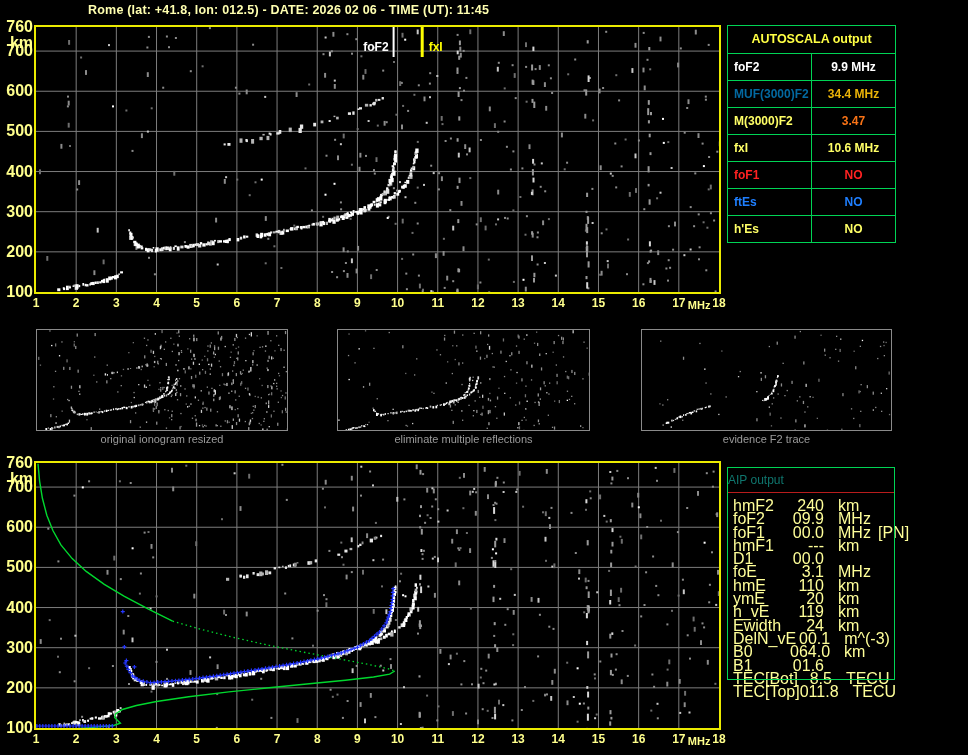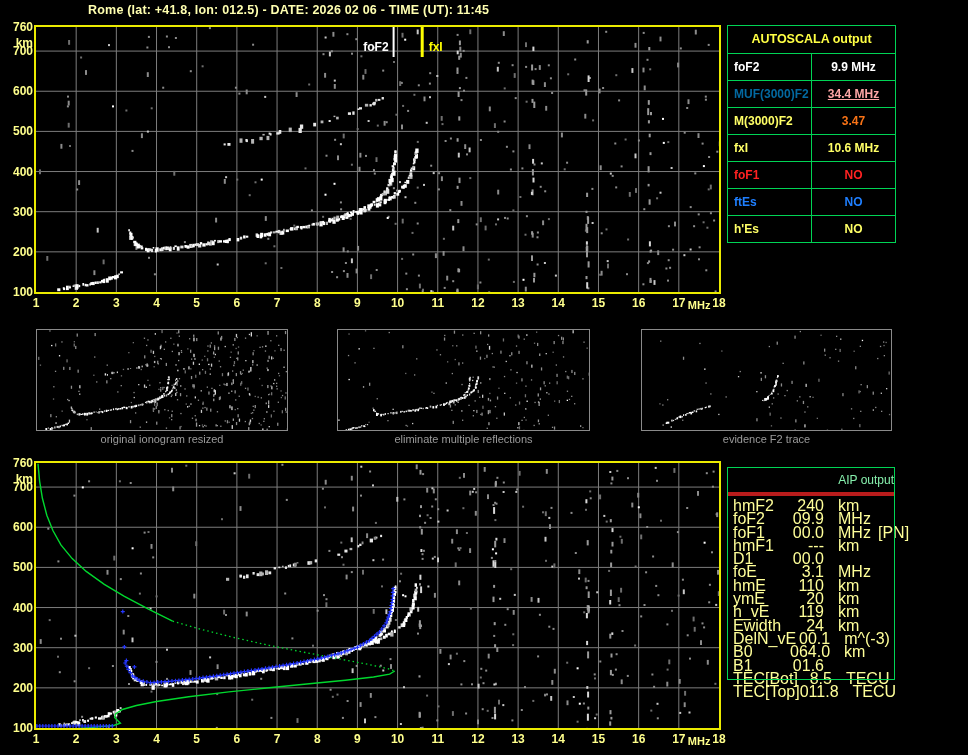--- a/index.html
+++ b/index.html
@@ -5,21 +5,21 @@
   html,body{margin:0;padding:0;background:#000;}
   #app{position:relative;width:968px;height:755px;background:#000;overflow:hidden;
        font-family:"Liberation Sans",sans-serif;}
   #title{position:absolute;left:88px;top:3px;color:#ffffb0;font-weight:bold;
          font-size:12.5px;letter-spacing:.2px;white-space:pre;}
   .plot{position:absolute;left:34px;width:683px;height:265px;border:2px solid #ebeb00;background:#000;}
   #plot-top{top:25px}
   #plot-bottom{top:461px}
   .plot svg{display:block}
   .yt{position:absolute;left:2px;width:31px;text-align:right;color:#ffff8c;
-      font-weight:bold;font-size:12px;line-height:14px;}
+      font-weight:bold;font-size:16px;line-height:14px;}
   .xt{position:absolute;width:26px;text-align:center;color:#ffff8c;
       font-weight:bold;font-size:12px;line-height:14px;}
   .unit{position:absolute;color:#ffff8c;font-weight:bold;font-size:11px;line-height:13px;}
   
   #autoscala{position:absolute;left:727px;top:25px;width:167px;border:1px solid #00d455;background:#000;}
   .as-header{height:27px;line-height:27px;text-align:center;color:#ffff44;
              font-weight:bold;font-size:12.5px;border-bottom:1px solid #00d455;}
   .as-row{display:flex;height:26px;line-height:26px;font-weight:bold;font-size:12px;
           border-bottom:1px solid #00d455;}
   .as-row:last-child{border-bottom:none;}
@@ -30,22 +30,22 @@
   .caption{position:absolute;top:433px;font-size:11px;color:#9b9b9b;text-align:center;}
   
   #aip-rows{position:absolute;left:727px;top:499px;width:166px;}
   .aip-row{display:flex;height:13.3px;line-height:13.5px;font-size:16px;color:#ffff99;white-space:pre;}
   .aip-label{flex:0 0 57px;padding-left:6px;}
   .aip-val{flex:0 0 34px;text-align:right;}
   .aip-unit{flex:0 0 40px;margin-left:14px;}
   .aip-extra{flex:1;}
   #aip-box{position:absolute;left:727px;top:467px;width:166px;height:211px;
            border:1px solid #00d455;pointer-events:none;}
-  .aip-header{height:24px;line-height:25px;text-align:right;color:#86efac;
-              font-size:12px;border-bottom:4px solid #b91c1c;}
+  .aip-header{height:24px;line-height:25px;text-align:left;color:#0f766e;
+              font-size:12px;border-bottom:1px solid #b91c1c;}
 </style>
 </head>
 <body>
 
 <div id="app">
   <div id="title">Rome (lat: +41.8, lon: 012.5) - DATE: 2026 02 06 - TIME (UT): 11:45</div>
 
   <div class="plot" id="plot-top">
       <svg width="683" height="265">
         <line x1="40.1764705882353" y1="0" x2="40.1764705882353" y2="265" stroke="#7d7d7d" stroke-width="1"></line>
@@ -1513,21 +1513,21 @@
 
   <div id="autoscala">
     <div class="as-header">AUTOSCALA output</div>
     <div id="autoscala-rows">
         <div class="as-row">
           <div class="as-label" style="color: rgb(255, 255, 255);">foF2</div>
           <div class="as-value" style="color: rgb(255, 255, 255);">9.9 MHz</div>
         </div>
         <div class="as-row">
           <div class="as-label" style="color: #0369a1;">MUF(3000)F2</div>
-          <div class="as-value" style="color: #fca5a5; text-decoration: underline;">34.4 MHz</div>
+          <div class="as-value" style="color: #eab308;">34.4 MHz</div>
         </div>
         <div class="as-row">
           <div class="as-label" style="color: rgb(255, 255, 102);">M(3000)F2</div>
           <div class="as-value" style="color: #f97316;">3.47</div>
         </div>
         <div class="as-row">
           <div class="as-label" style="color: rgb(255, 255, 102);">fxI</div>
           <div class="as-value" style="color: rgb(255, 255, 102);">10.6 MHz</div>
         </div>
         <div class="as-row">

